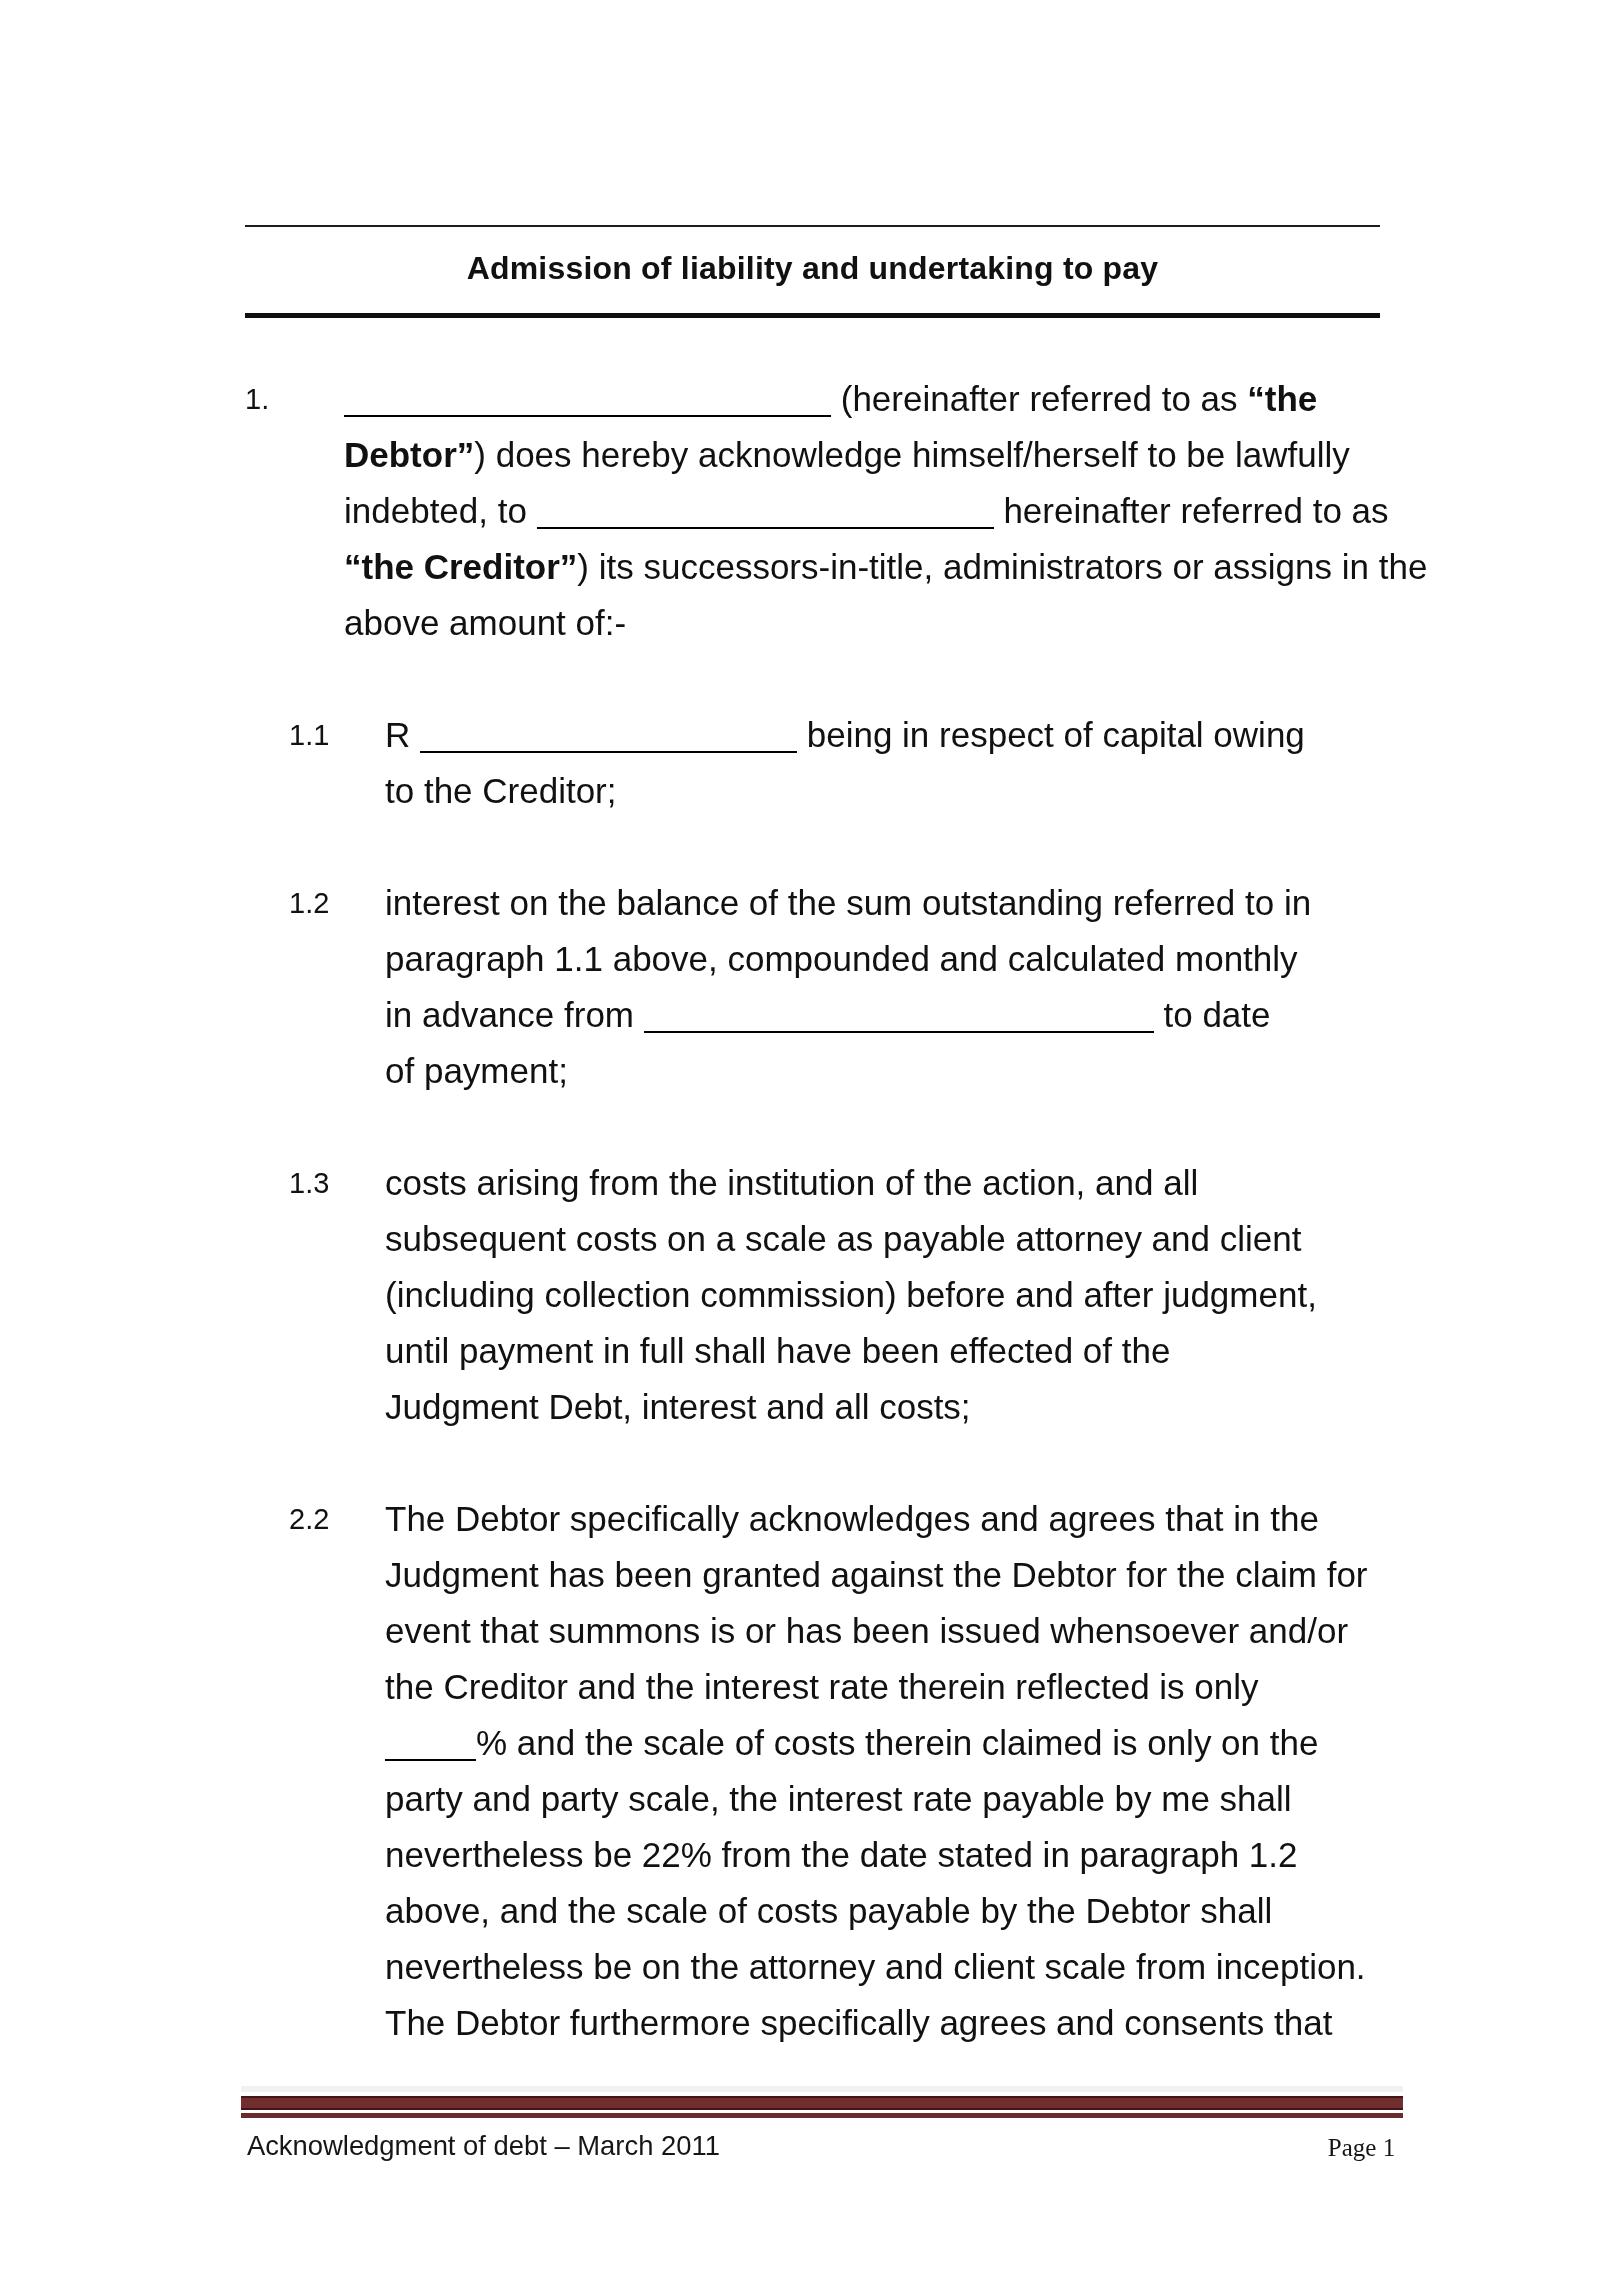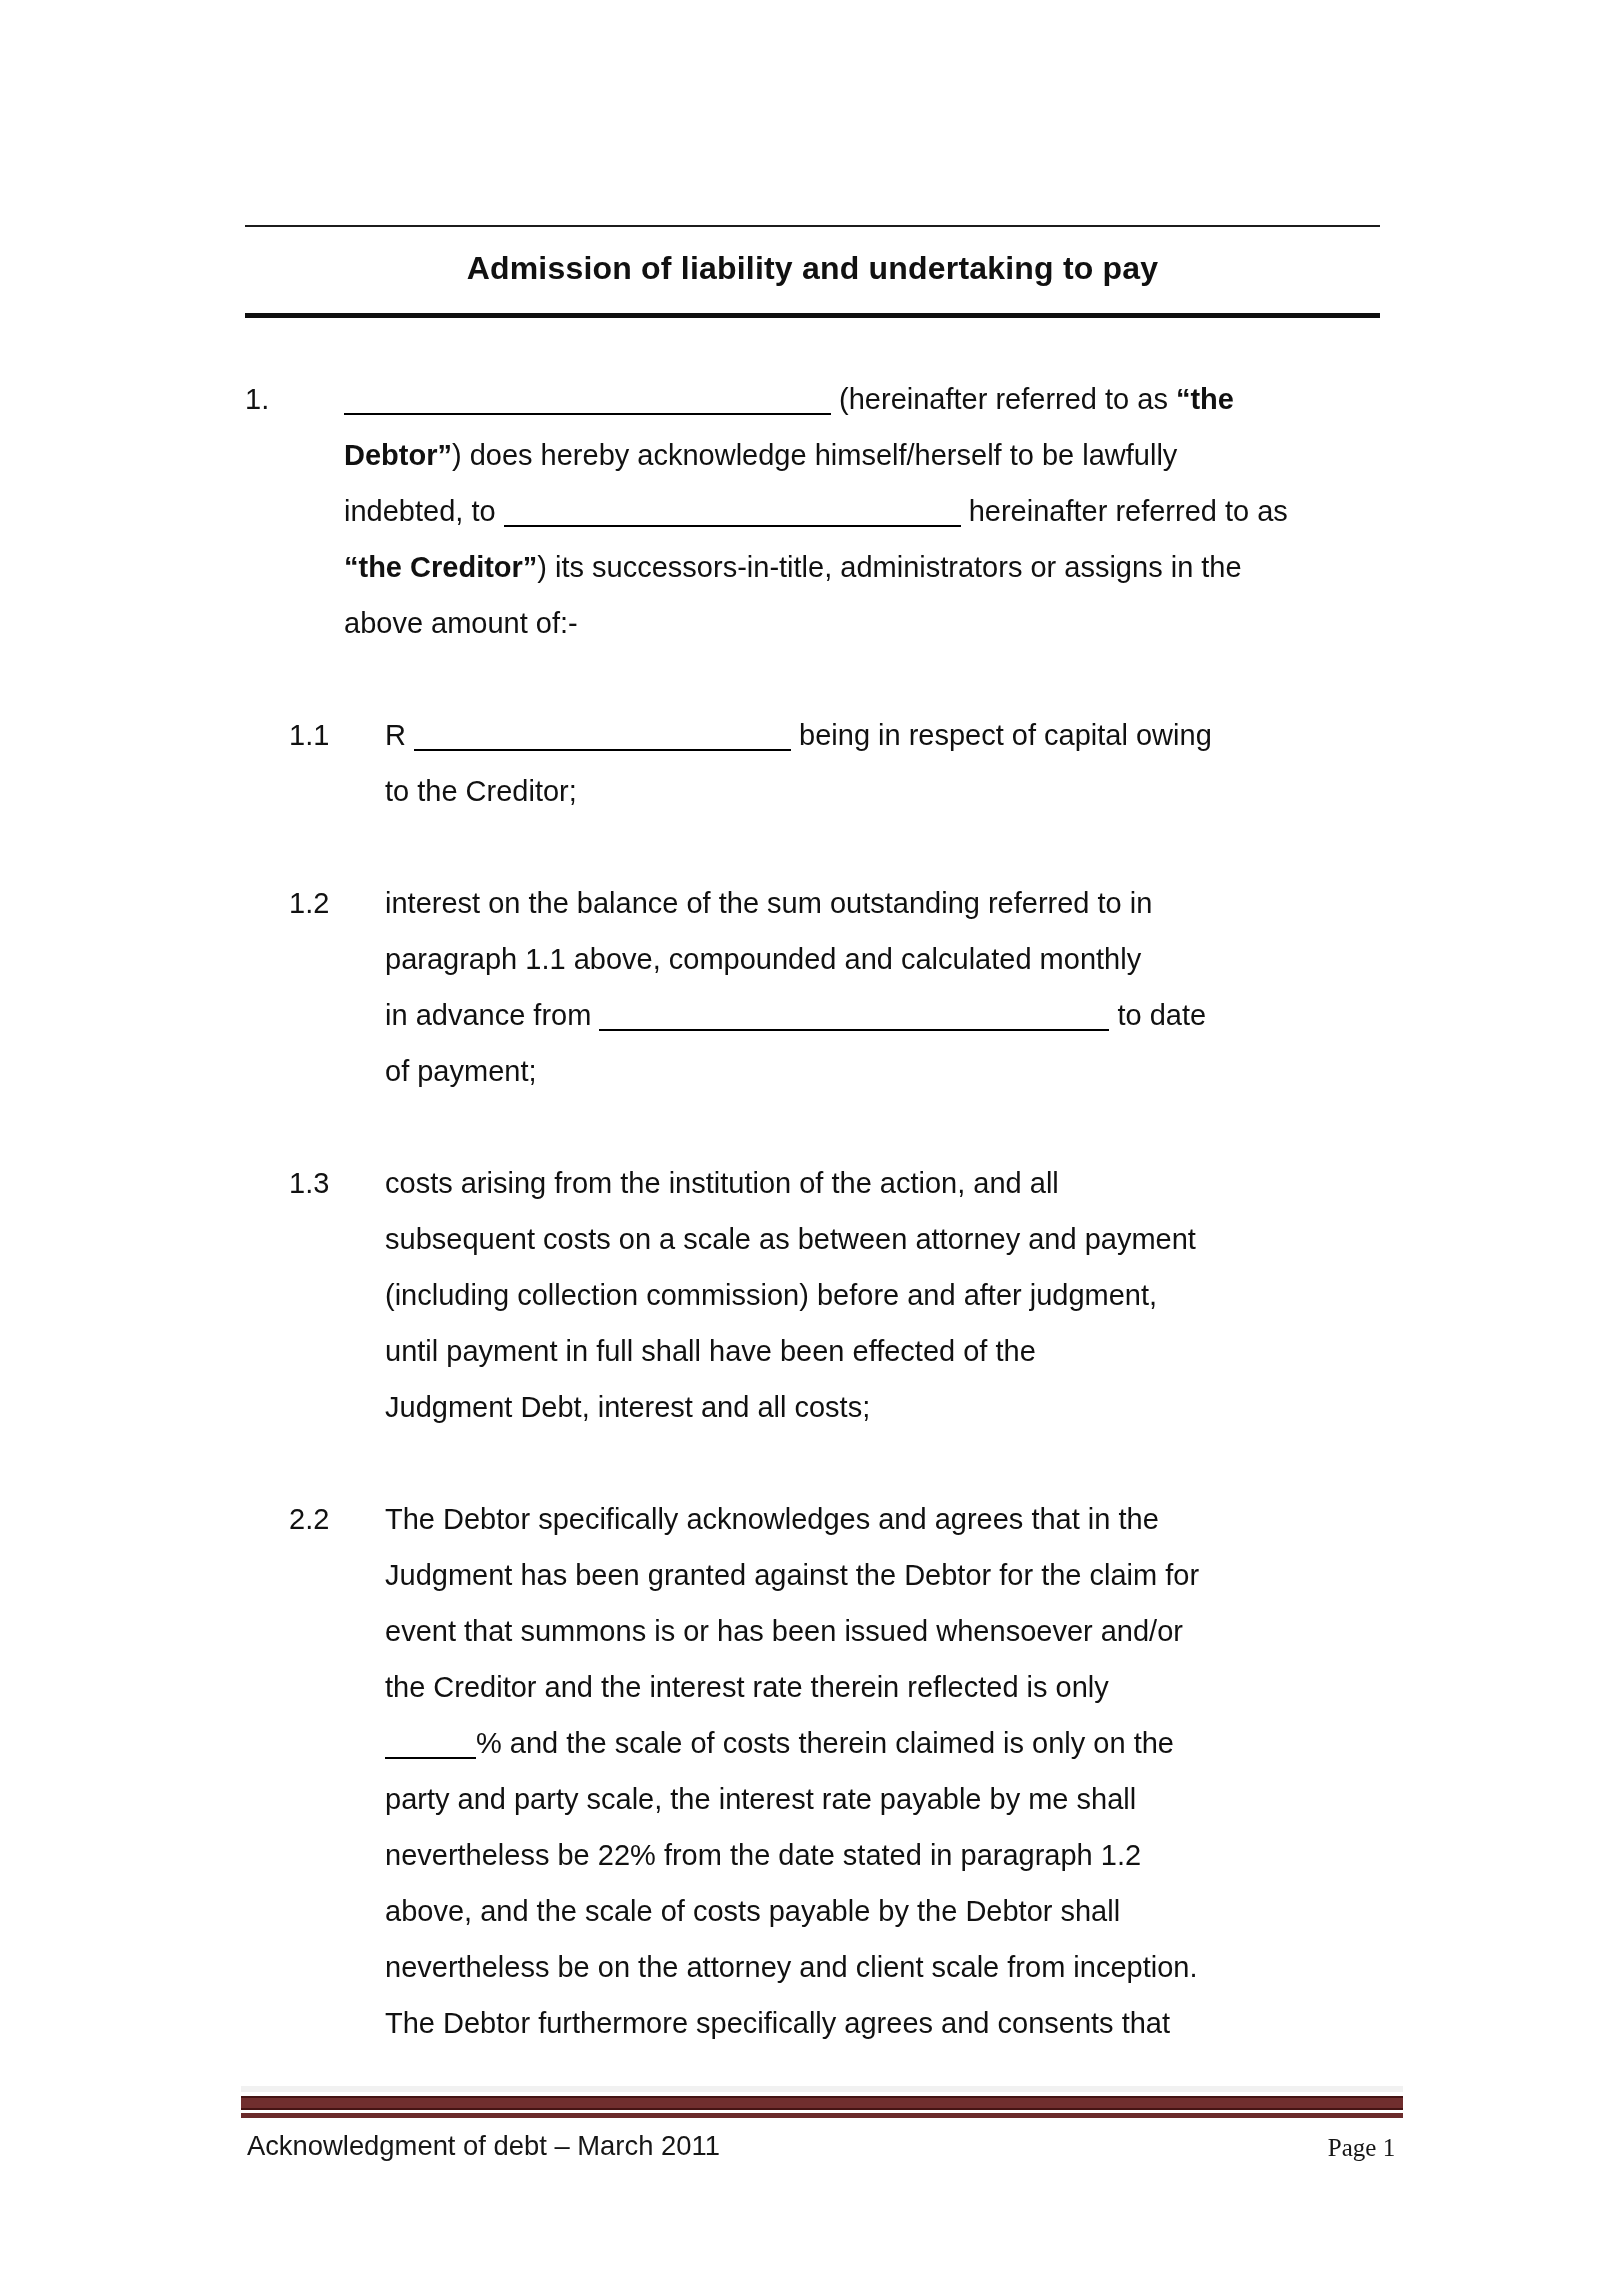--- a/index.html
+++ b/index.html
@@ -45,21 +45,21 @@
     line-height: 56px;
   }
   .para.level1 .num { width: 99px; }
   .para.level2 { margin-left: 44px; }
   .para.level2 .num { width: 96px; }
   .para .ptext {
     flex: 1 1 auto;
     min-width: 0;
   }
   .para .line {
-    font-size: 29px;
+    font-size: 35px;
     line-height: 56px;
     height: 56px;
     white-space: nowrap;
   }
   .para .line b { font-weight: bold; }
   .blank {
     display: inline-block;
     height: 0;
     border-bottom: 2px solid #000000;
     vertical-align: -5.9px;
@@ -137,21 +137,21 @@
             <div class="line">interest on the balance of the sum outstanding referred to in</div>
             <div class="line">paragraph 1.1 above, compounded and calculated monthly</div>
             <div class="line">in advance from <span class="blank" style="width: 510px;"></span> to date</div>
             <div class="line">of payment;</div>
           </div>
         </div>
         <div class="para level2">
           <div class="num">1.3</div>
           <div class="ptext">
             <div class="line">costs arising from the institution of the action, and all</div>
-            <div class="line">subsequent costs on a scale as between attorney and payment</div>
+            <div class="line">subsequent costs on a scale as payable attorney and client</div>
             <div class="line">(including collection commission) before and after judgment,</div>
             <div class="line">until payment in full shall have been effected of the</div>
             <div class="line">Judgment Debt, interest and all costs;</div>
           </div>
         </div>
         <div class="para level2">
           <div class="num">2.2</div>
           <div class="ptext">
             <div class="line">The Debtor specifically acknowledges and agrees that in the</div>
             <div class="line">Judgment has been granted against the Debtor for the claim for</div>

